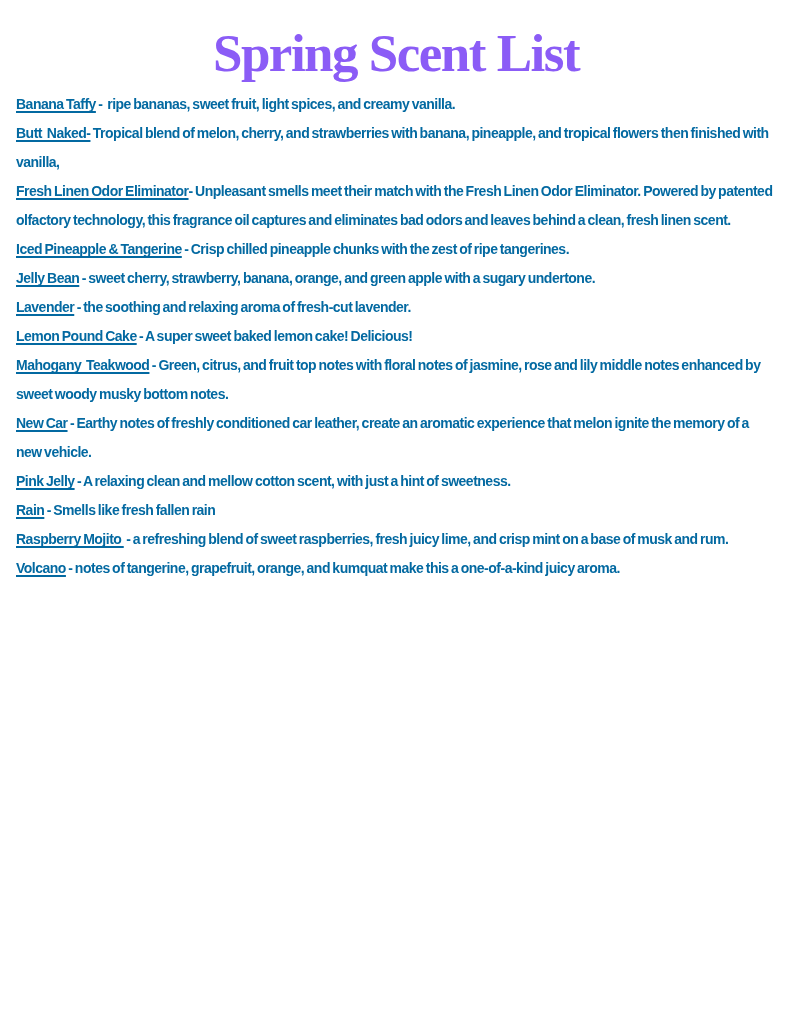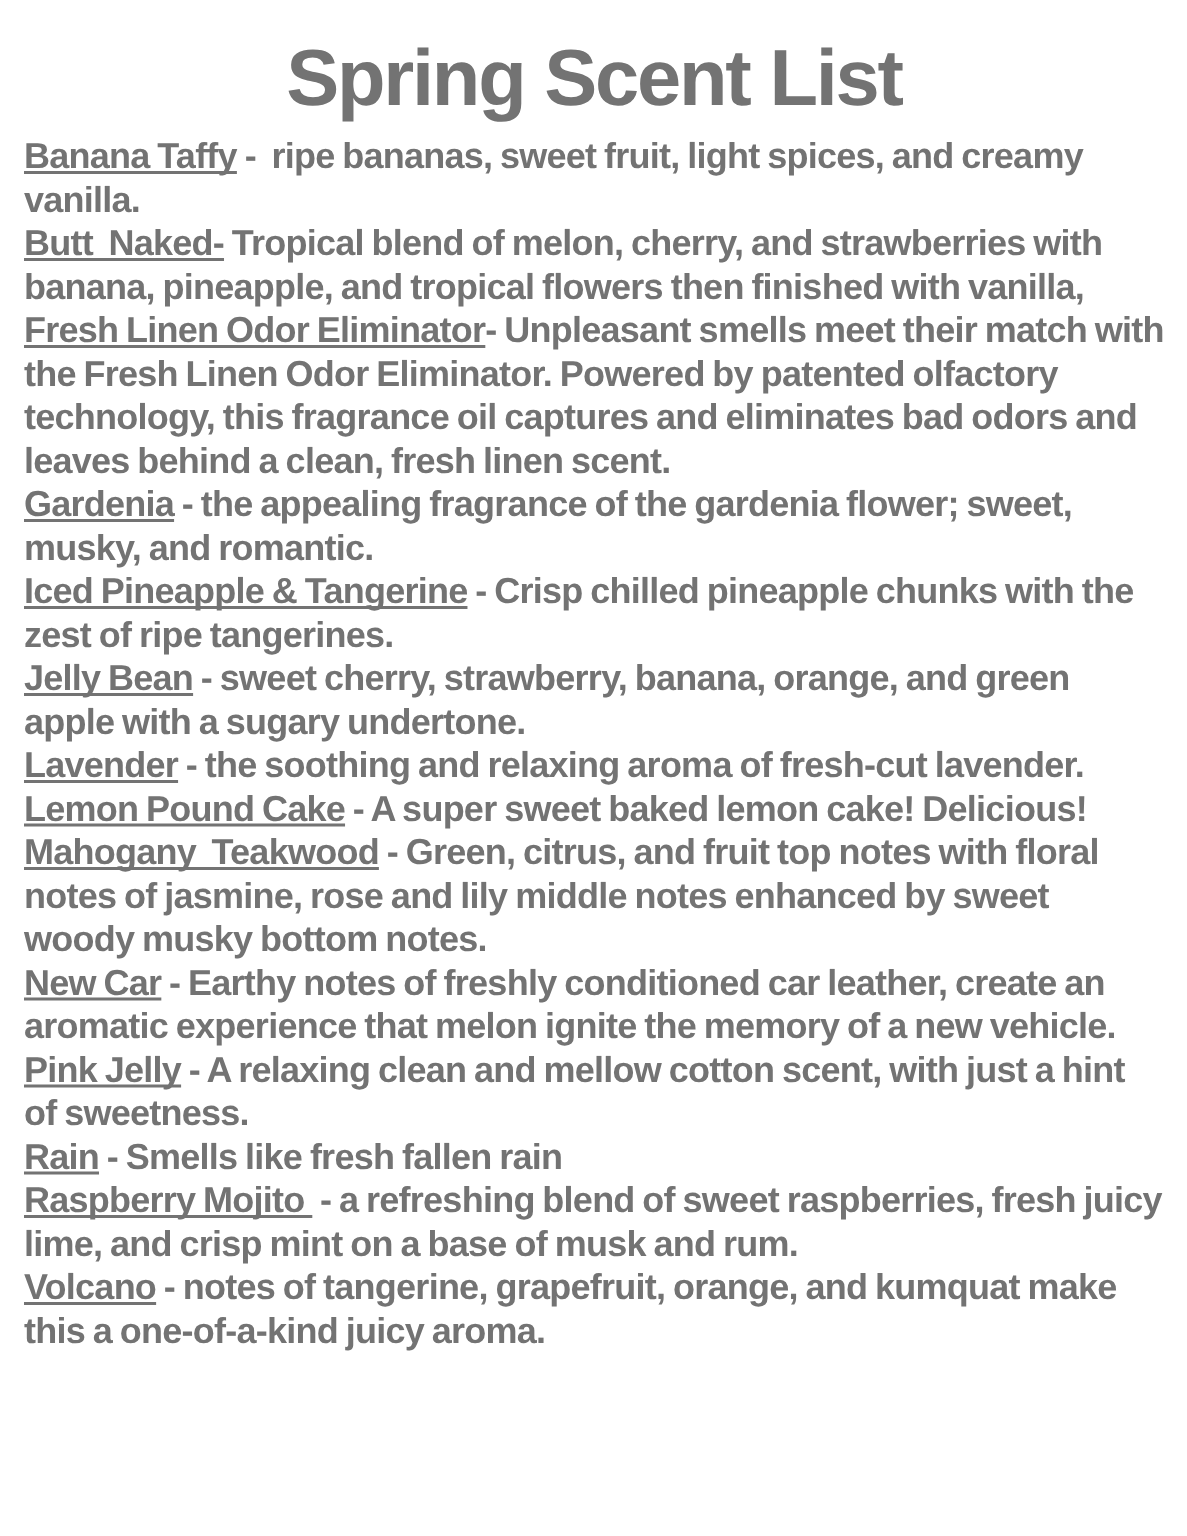--- a/index.html
+++ b/index.html
@@ -22,52 +22,52 @@
     padding: 22px 15px 0 16px;
     background: #ffffff;
   }
   .doc-title {
     margin: 0 0 6px 0;
     text-align: center;
     font-size: 53px;
     line-height: 62px;
     letter-spacing: -1.5px;
     font-weight: 800;
-    color: #737373;
+    color: #8b5cf6;
+    font-family: Liberation Serif, serif;
   }
   .scent-list {
     width: 760px;
   }
   .scent {
     margin: 0;
-    font-size: 24px;
+    font-size: 14px;
     line-height: 29px;
     letter-spacing: -0.5px;
     word-spacing: -1px;
     white-space: pre-wrap;
-    color: #737373;
+    color: #0369a1;
   }
   .scent-name {
     text-decoration: underline;
     text-decoration-thickness: 2px;
     text-underline-offset: 2px;
     text-decoration-skip-ink: none;
   }
 </style>
 </head>
 <body>
 
 <div class="page">
   <h1 class="doc-title">Spring Scent List</h1>
 
   <div class="scent-list">
     <p class="scent"><span class="scent-name">Banana Taffy</span><span class="scent-desc"> -  ripe bananas, sweet fruit, light spices, and creamy vanilla.</span></p>
     <p class="scent"><span class="scent-name">Butt  Naked-</span><span class="scent-desc"> Tropical blend of melon, cherry, and strawberries with banana, pineapple, and tropical flowers then finished with vanilla,</span></p>
     <p class="scent"><span class="scent-name">Fresh Linen Odor Eliminator</span><span class="scent-desc">- Unpleasant smells meet their match with the Fresh Linen Odor Eliminator. Powered by patented olfactory technology, this fragrance oil captures and eliminates bad odors and leaves behind a clean, fresh linen scent.</span></p>
-    <p class="scent"><span class="scent-name">Gardenia</span><span class="scent-desc"> - the appealing fragrance of the gardenia flower; sweet, musky, and romantic.</span></p>
     <p class="scent"><span class="scent-name">Iced Pineapple &amp; Tangerine</span><span class="scent-desc"> - Crisp chilled pineapple chunks with the zest of ripe tangerines.</span></p>
     <p class="scent"><span class="scent-name">Jelly Bean</span><span class="scent-desc"> - sweet cherry, strawberry, banana, orange, and green apple with a sugary undertone.</span></p>
     <p class="scent"><span class="scent-name">Lavender</span><span class="scent-desc"> - the soothing and relaxing aroma of fresh-cut lavender.</span></p>
     <p class="scent"><span class="scent-name">Lemon Pound Cake</span><span class="scent-desc"> - A super sweet baked lemon cake! Delicious!</span></p>
     <p class="scent"><span class="scent-name">Mahogany  Teakwood</span><span class="scent-desc"> - Green, citrus, and fruit top notes with floral notes of jasmine, rose and lily middle notes enhanced by sweet woody musky bottom notes.</span></p>
     <p class="scent"><span class="scent-name">New Car</span><span class="scent-desc"> - Earthy notes of freshly conditioned car leather, create an aromatic experience that melon ignite the memory of a new vehicle.</span></p>
     <p class="scent"><span class="scent-name">Pink Jelly</span><span class="scent-desc"> - A relaxing clean and mellow cotton scent, with just a hint of sweetness.</span></p>
     <p class="scent"><span class="scent-name">Rain</span><span class="scent-desc"> - Smells like fresh fallen rain</span></p>
     <p class="scent"><span class="scent-name">Raspberry Mojito </span><span class="scent-desc"> - a refreshing blend of sweet raspberries, fresh juicy lime, and crisp mint on a base of musk and rum.</span></p>
     <p class="scent"><span class="scent-name">Volcano</span><span class="scent-desc"> - notes of tangerine, grapefruit, orange, and kumquat make this a one-of-a-kind juicy aroma.</span></p>

